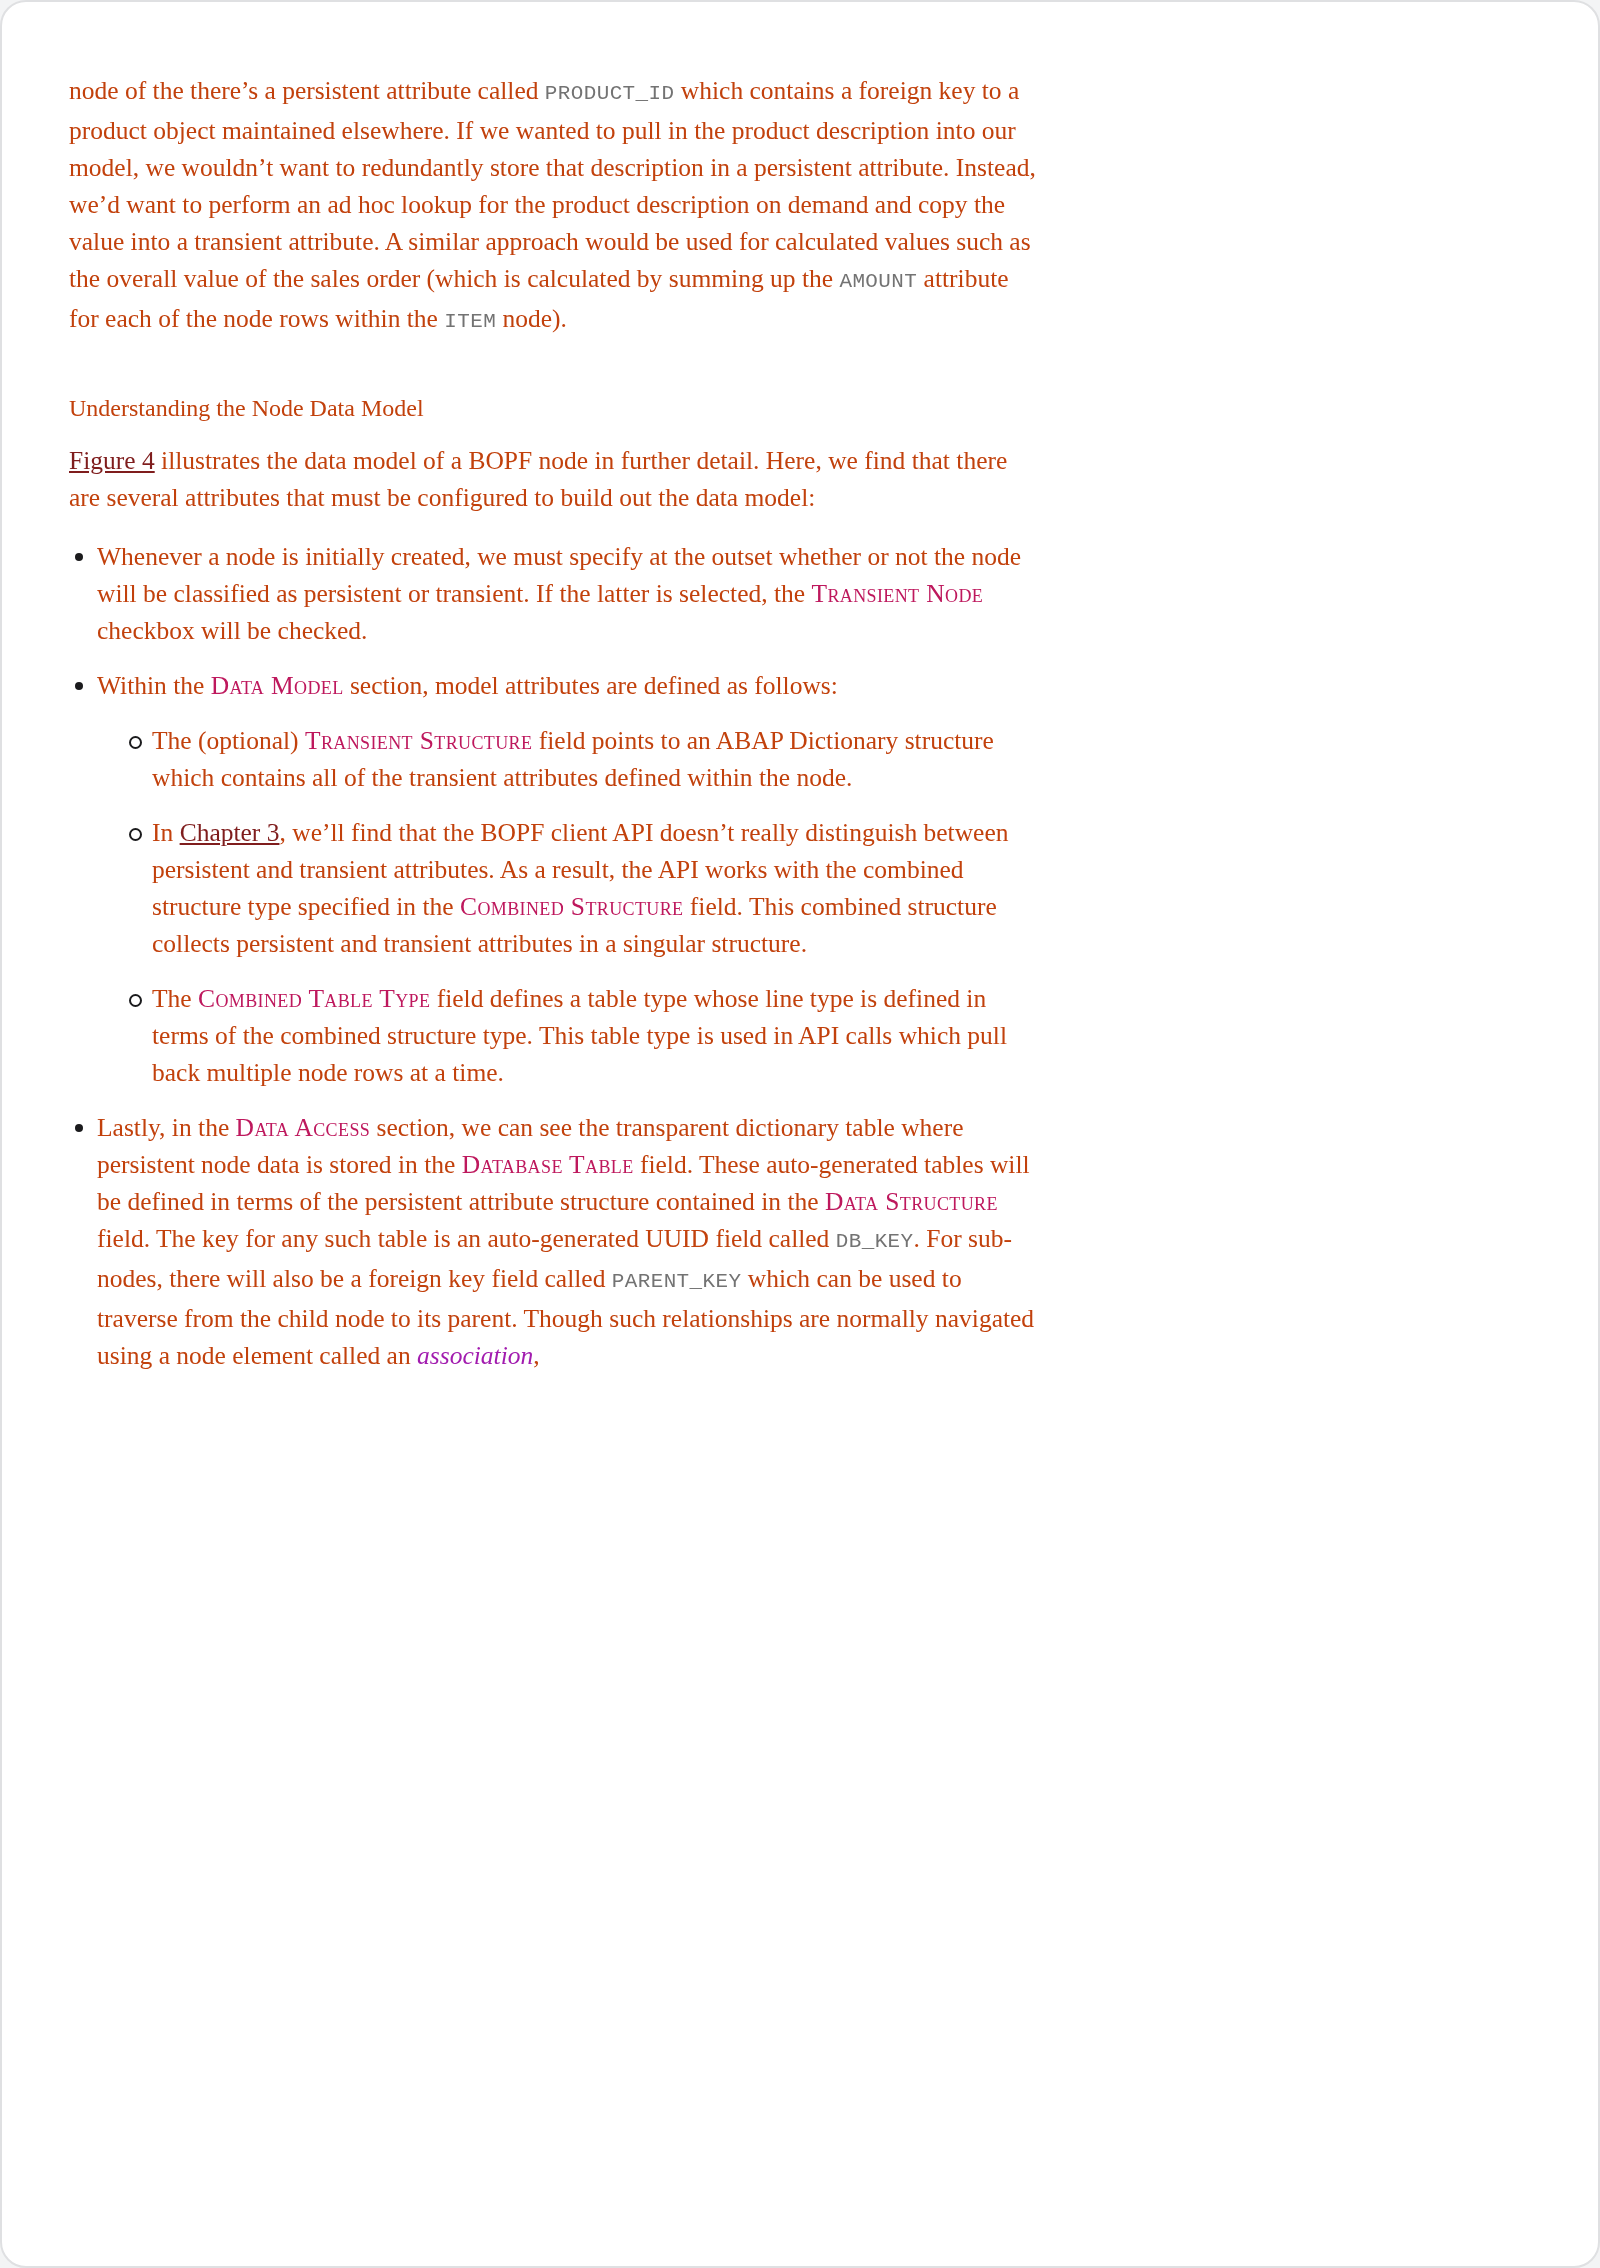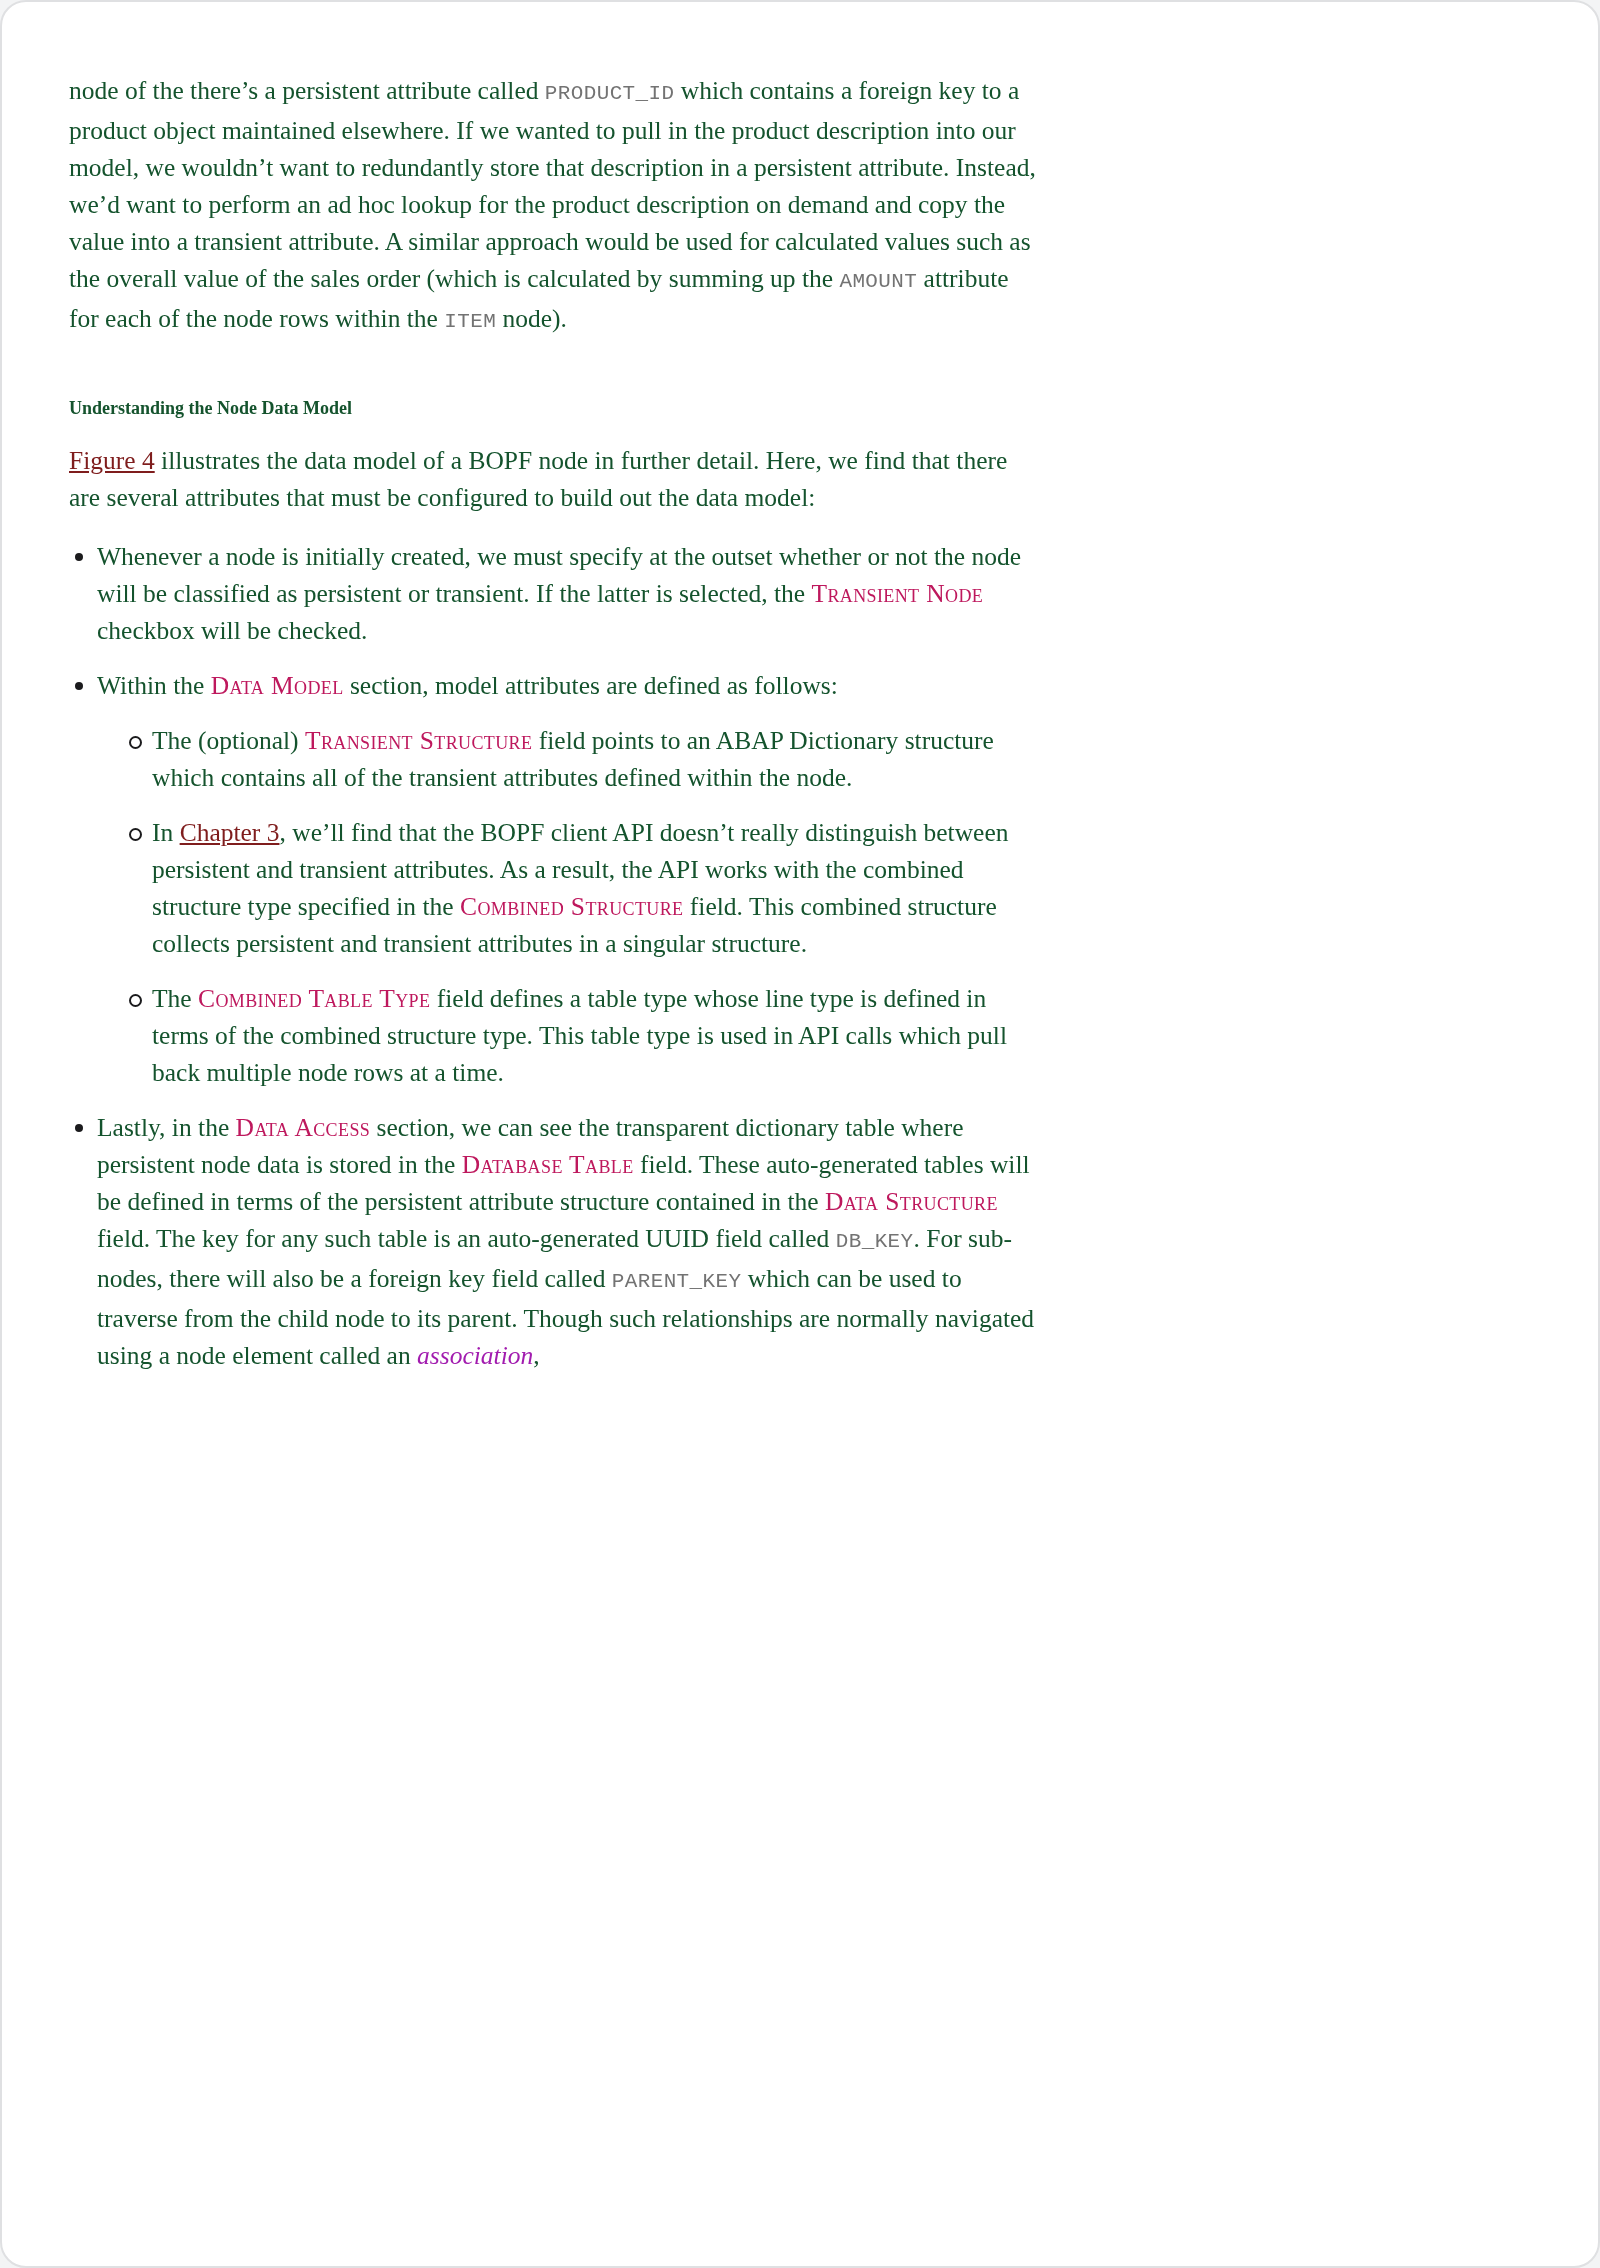--- a/index.html
+++ b/index.html
@@ -20,23 +20,23 @@
     font-size: 25.5px;
     line-height: 37px;
     color: #1b1b1d;
     overflow: hidden;
   }
   p.paragraph {
     margin: 0;
   }
   h2.section-heading {
     font-family: "Liberation Serif", serif;
-    font-size: 18px;
+    font-size: 24px;
     line-height: 36px;
-    font-weight: bold;
+    font-weight: normal;
     color: #9f2148;
     margin: 50px 0 16px 0;
   }
   ul {
     margin: 22px 0 0 0;
     padding: 0;
     list-style: none;
   }
   li {
     position: relative;
@@ -60,21 +60,21 @@
     content: "";
     position: absolute;
     left: 5px;
     top: 14px;
     width: 9px;
     height: 9px;
     border-radius: 50%;
     border: 2px solid #1b1b1d;
     background: transparent;
   }
-  .seg-normal { color: #14532d; }
+  .seg-normal { color: #c2410c; }
   .seg-mono {
     font-family: Liberation Mono, monospace;
     font-size: 0.82em;
     color: #737373;
     letter-spacing: 0.02em;
   }
   .seg-sc {
     font-variant: small-caps;
     color: #be185d;
     letter-spacing: 0.015em;

